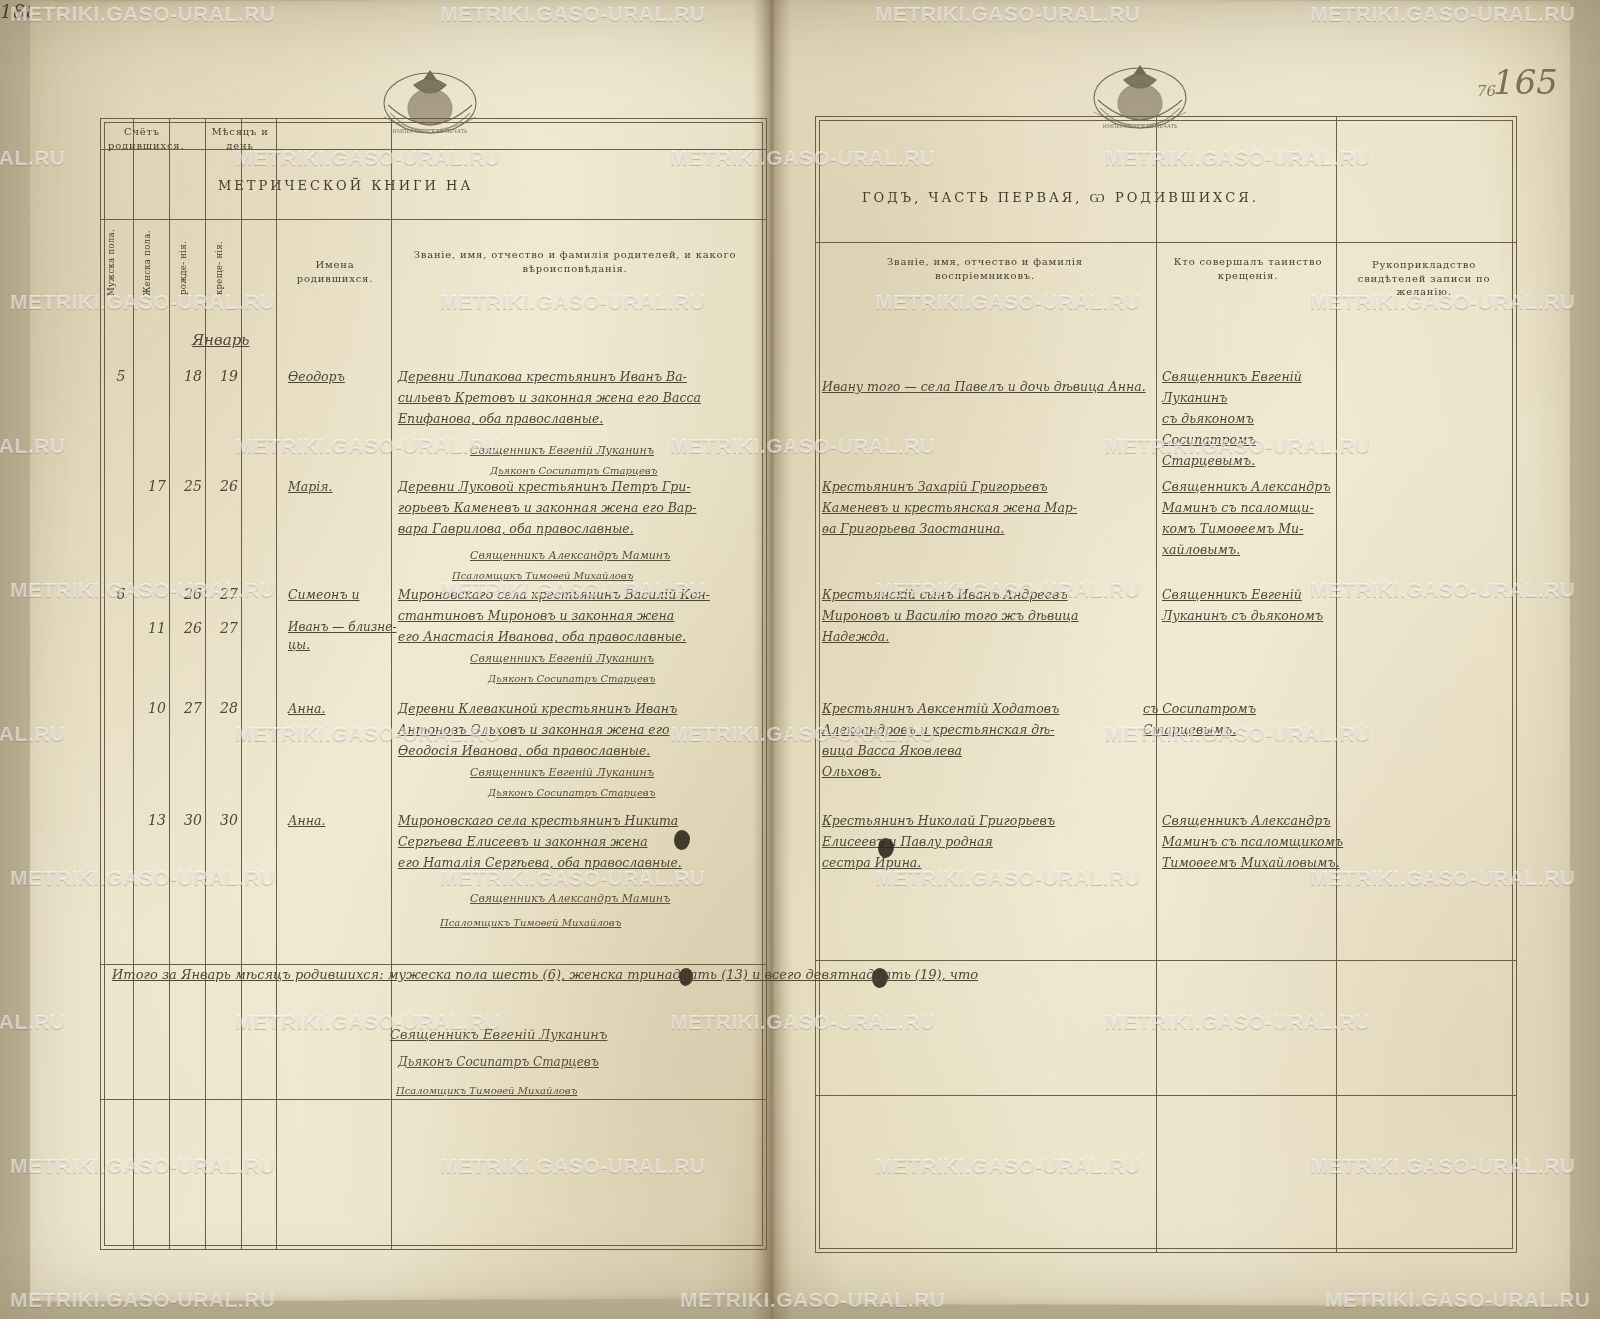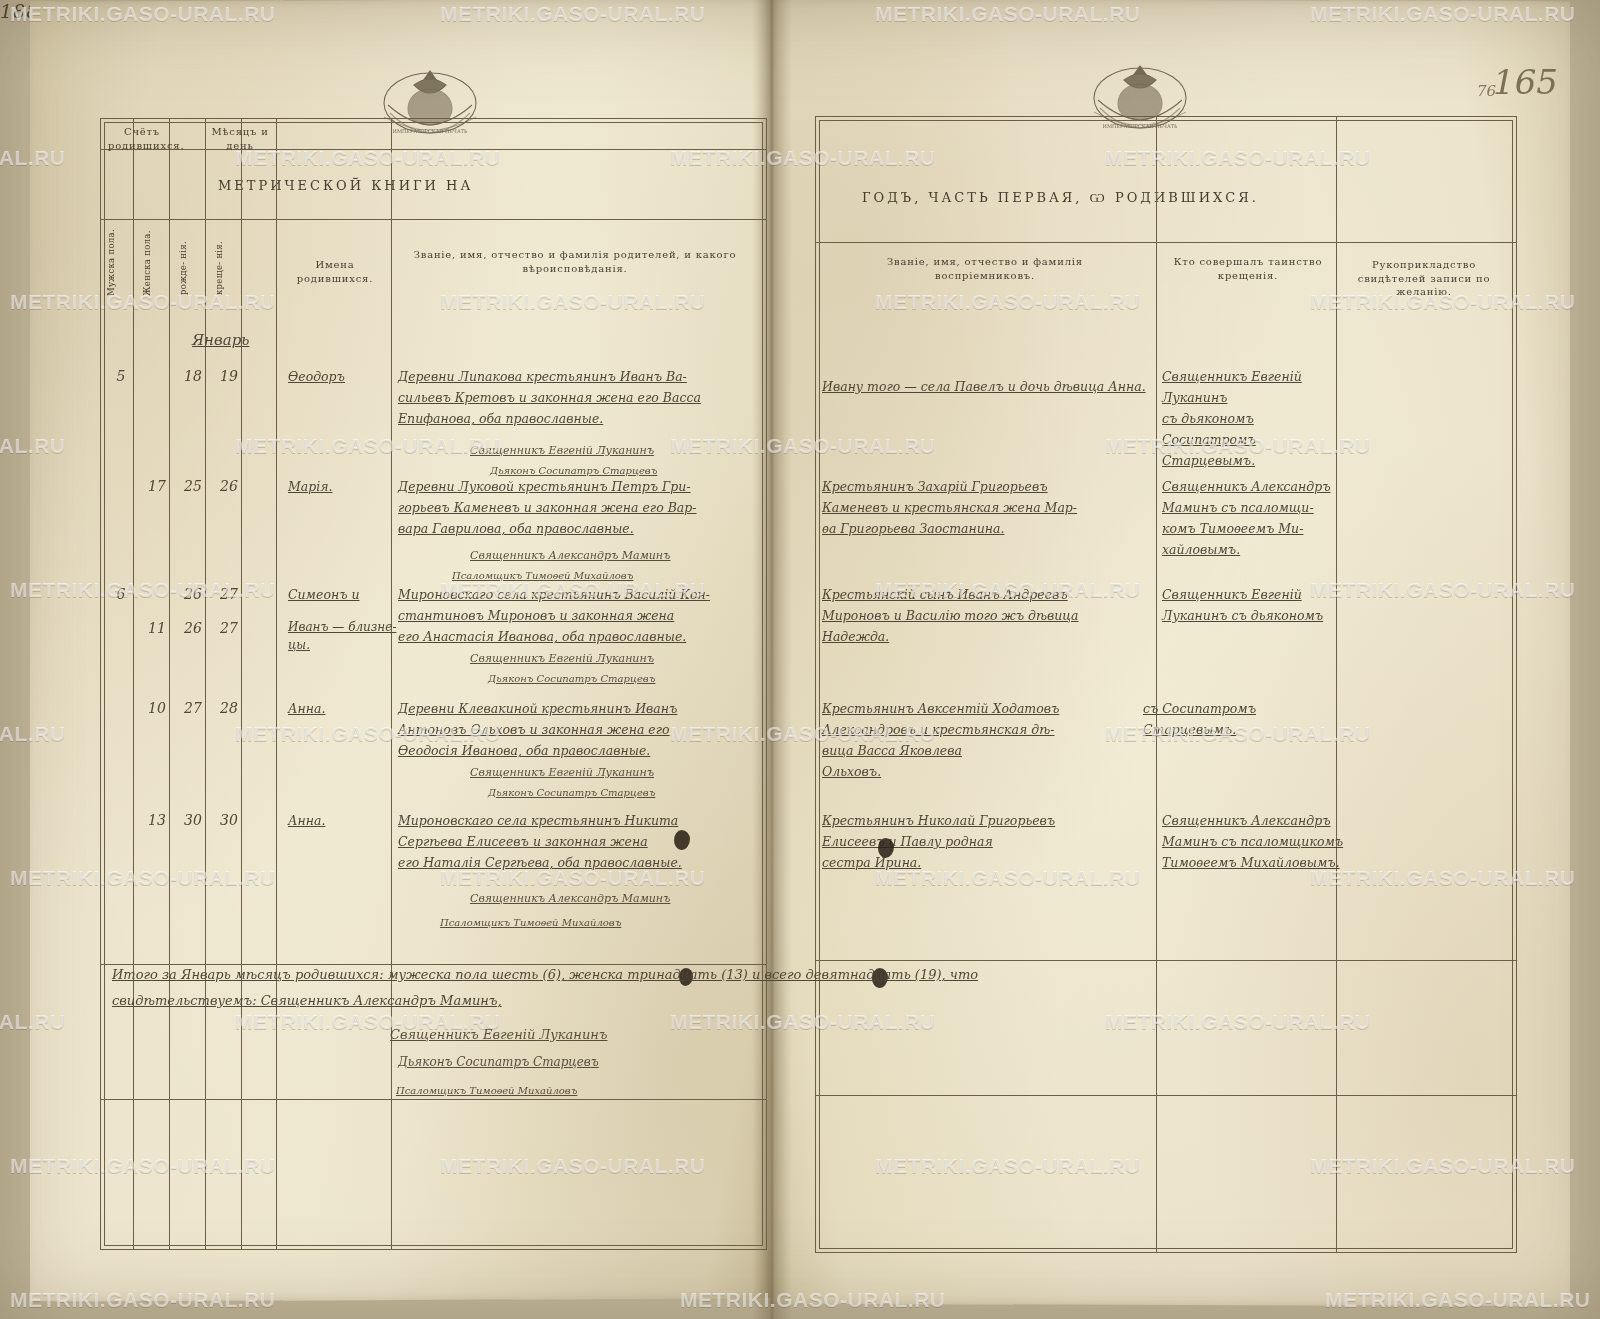--- a/index.html
+++ b/index.html
@@ -413,21 +413,20 @@
   <div class="cellText" style="left:1162px; top:810px; width:190px;">Священникъ Александръ
 Маминъ съ псаломщикомъ
 Тимоѳеемъ Михайловымъ.</div>
 
   <div class="blot" style="left:674px; top:830px; width:16px; height:20px;"></div>
   <div class="blot" style="left:878px; top:838px; width:16px; height:20px;"></div>
   <div class="blot" style="left:679px; top:968px; width:14px; height:18px;"></div>
   <div class="blot" style="left:872px; top:968px; width:16px; height:20px;"></div>
 
   <div class="cellText" style="left:112px; top:962px; width:1390px; line-height:26px; font-size:13px;">Итого за Январь мѣсяцъ родившихся: мужеска пола шесть (6), женска тринадцать (13) и всего девятнадцать (19), что</div>
-  <div class="cellText" style="left:112px; top:988px; width:900px; line-height:26px; font-size:13px;">свидѣтельствуемъ: Священникъ Александръ Маминъ,</div>
   <div class="cellText sig" style="left:390px; top:1024px; font-size:13px;">Священникъ Евгеній Луканинъ</div>
   <div class="cellText sig" style="left:398px; top:1052px; font-size:12px;">Дьяконъ Сосипатръ Старцевъ</div>
   <div class="cellText sig tiny" style="left:396px; top:1080px;">Псаломщикъ Тимоѳей Михайловъ</div>
 
   <div id="vignette"></div>
 
   <div id="watermarks">
     <div class="wm" style="left:10px;   top:2px;">METRIKI.GASO-URAL.RU</div>
     <div class="wm" style="left:440px;  top:2px;">METRIKI.GASO-URAL.RU</div>
     <div class="wm" style="left:875px;  top:2px;">METRIKI.GASO-URAL.RU</div>

